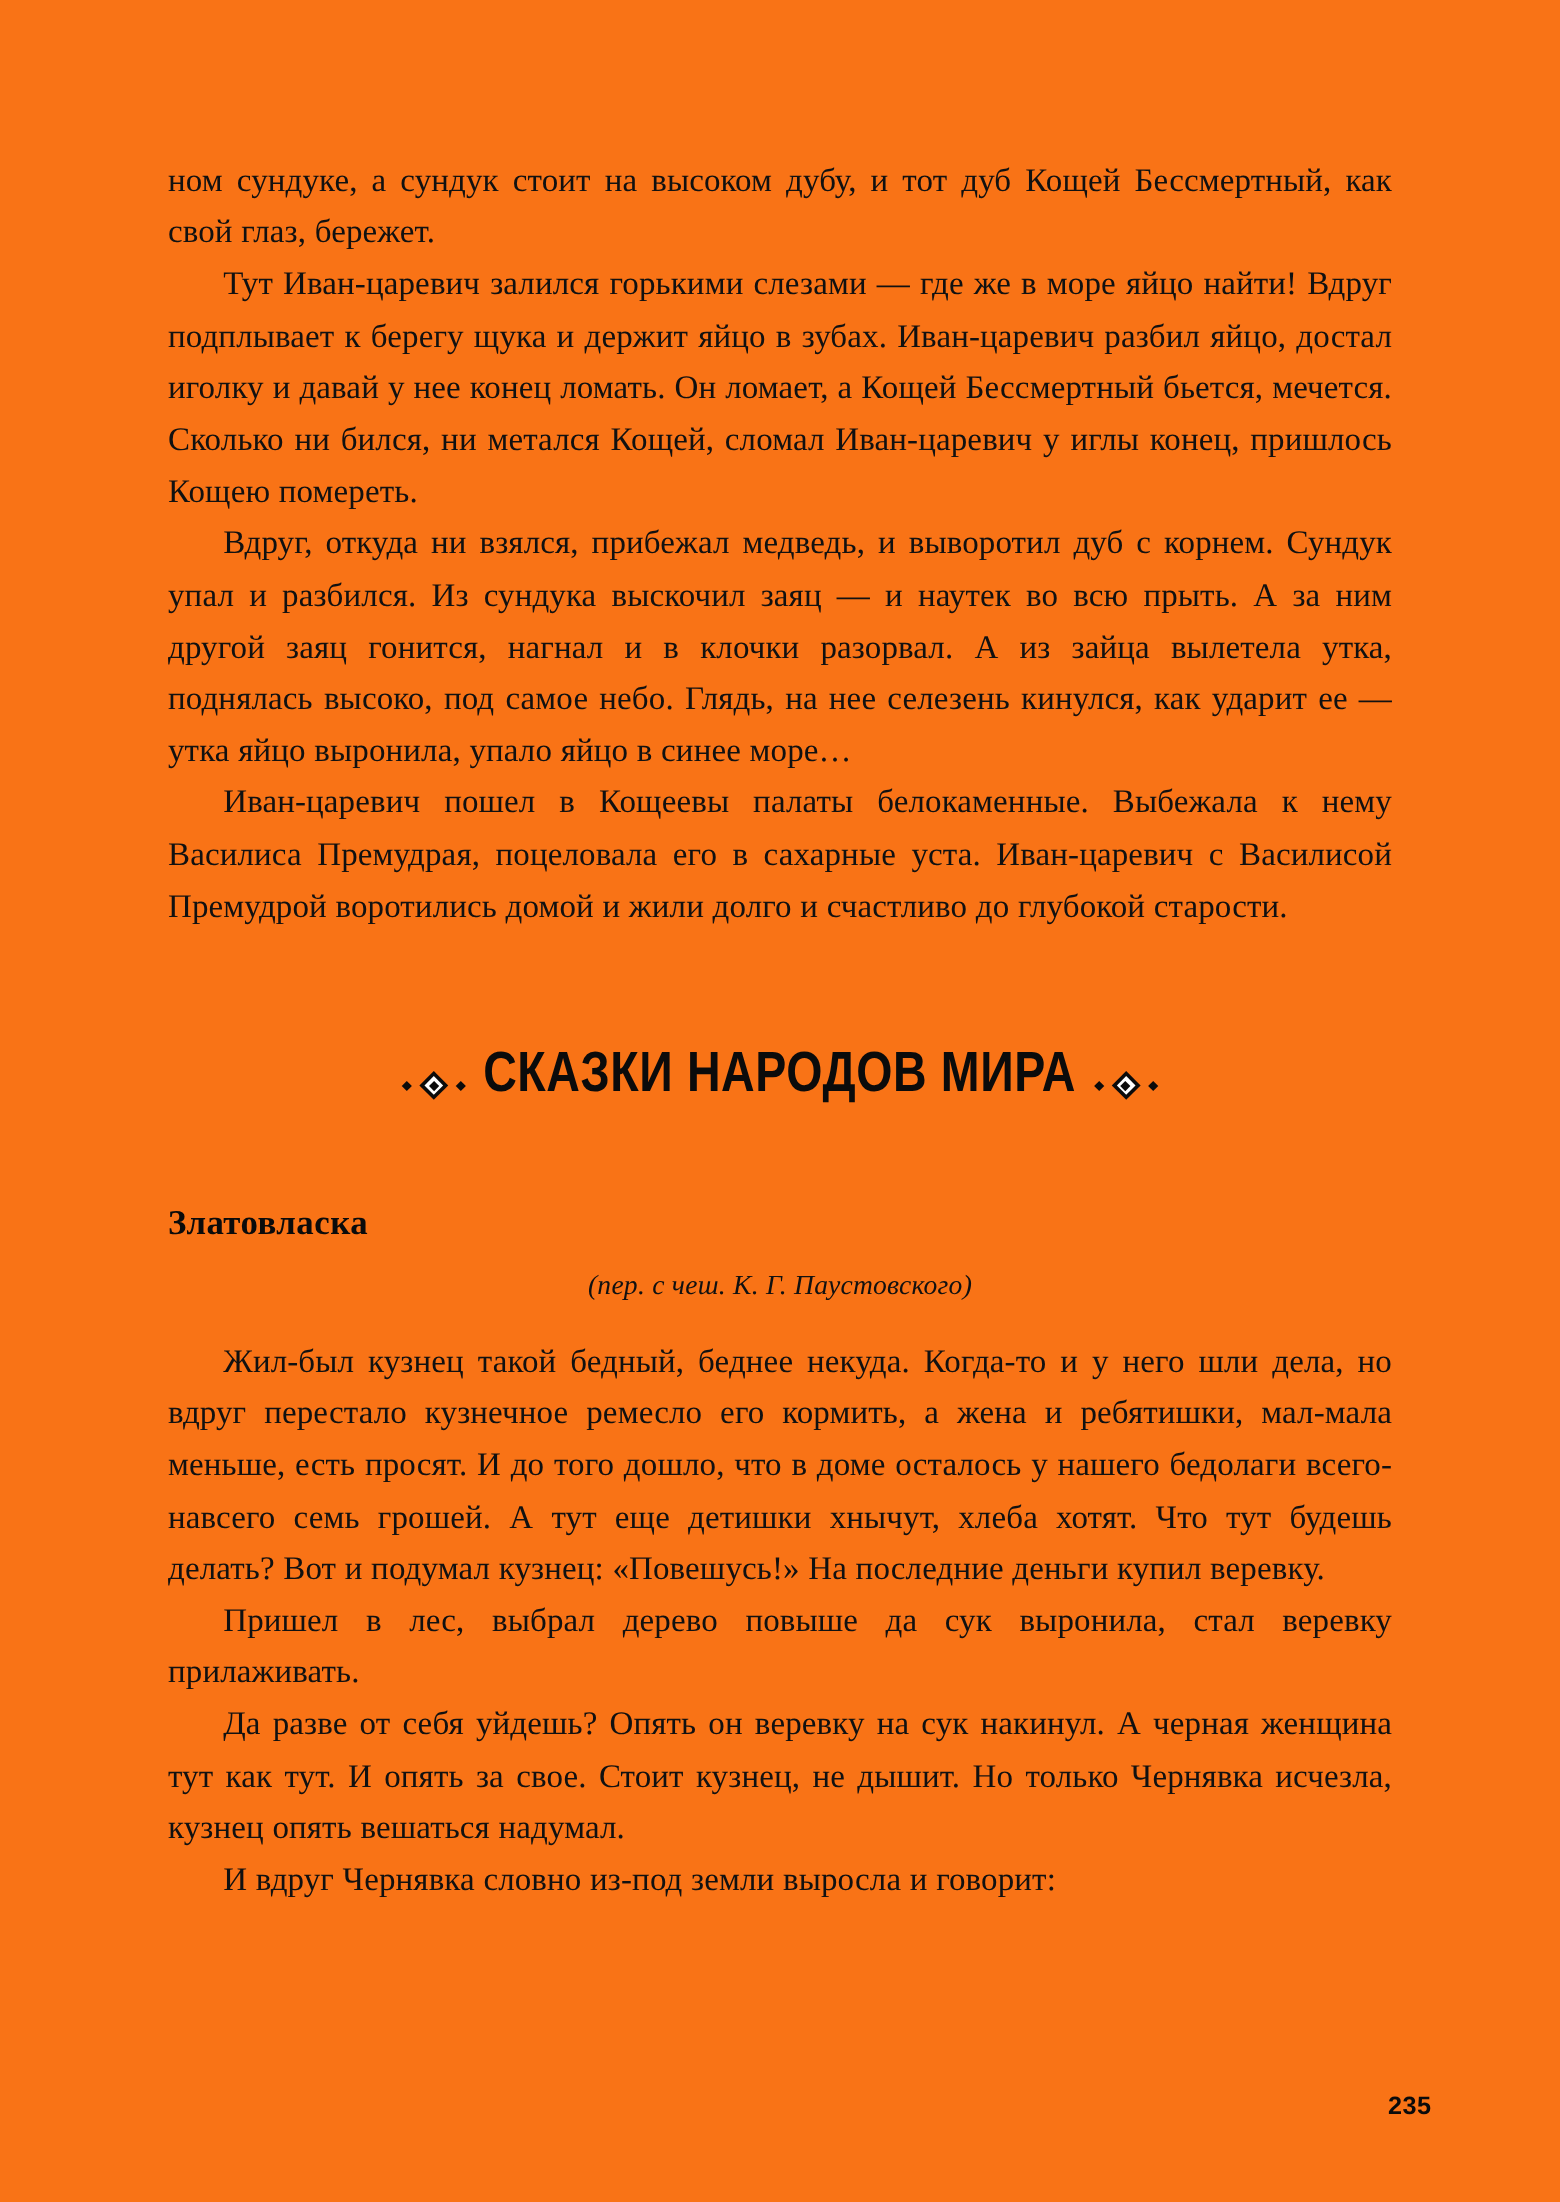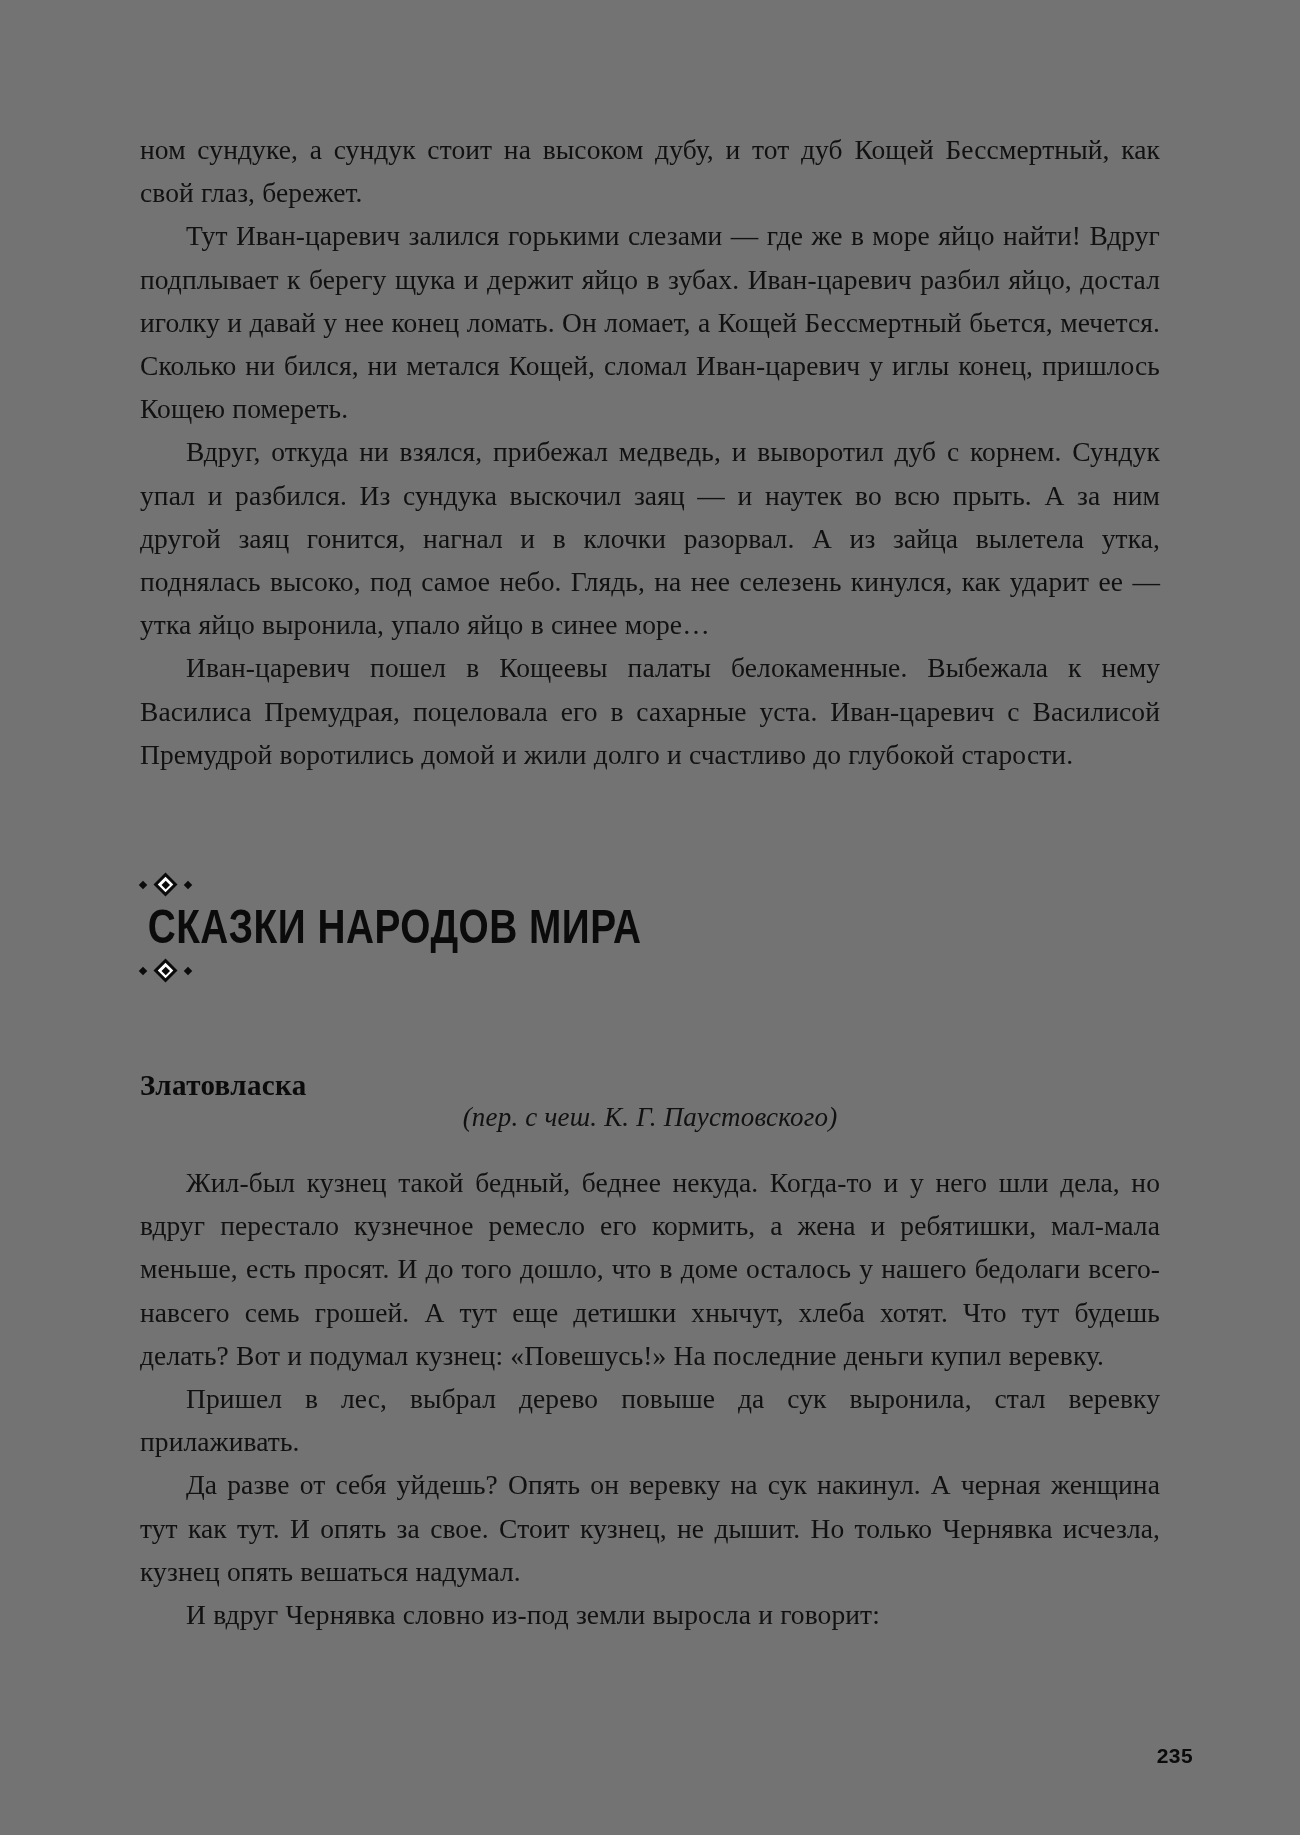--- a/index.html
+++ b/index.html
@@ -14,21 +14,21 @@
     font-family: "Liberation Serif", "DejaVu Serif", serif;
     color: #111111;
     overflow: hidden;
   }
 
   .page {
     position: absolute;
     left: 0; top: 0;
     width: 1300px;
     height: 1835px;
-    background: #737373;
+    background: #f97316;
   }
 
   .content {
     position: absolute;
     left: 140px;
     top: 128px;
     width: 1020px;
   }
 
   
@@ -48,24 +48,23 @@
   
   .para:last-child {
     text-align: justify;
   }
 
   
   .section-heading {
     margin-top: 96px;
     margin-bottom: 0;
     display: flex;
-    align-items: flex-start;
+    align-items: flex-end;
     justify-content: center;
     gap: 8px;
-    flex-direction: column;
   }
   .section-heading .sh-text {
     font-family: "Liberation Sans", "DejaVu Sans", sans-serif;
     font-weight: 700;
     font-size: 40px;
     letter-spacing: 0.5px;
     color: #0b0b0b;
     white-space: nowrap;
     transform: scaleY(1.18) scaleX(0.97);
     transform-origin: center;
@@ -117,24 +116,25 @@
   
   .story-title {
     margin-top: 86px;
     font-family: "Liberation Serif", "DejaVu Serif", serif;
     font-weight: 700;
     font-size: 29px;
     letter-spacing: 0.4px;
     color: #0b0b0b;
   }
   .story-credit {
+    margin-top: 22px;
     margin-bottom: 0;
     text-align: center;
     font-style: italic;
-    font-size: 27px;
+    font-size: 23px;
     color: #111111;
     letter-spacing: 0.2px;
   }
 
   .story-body {
     margin-top: 28px;
   }
 
   
   .folio {

